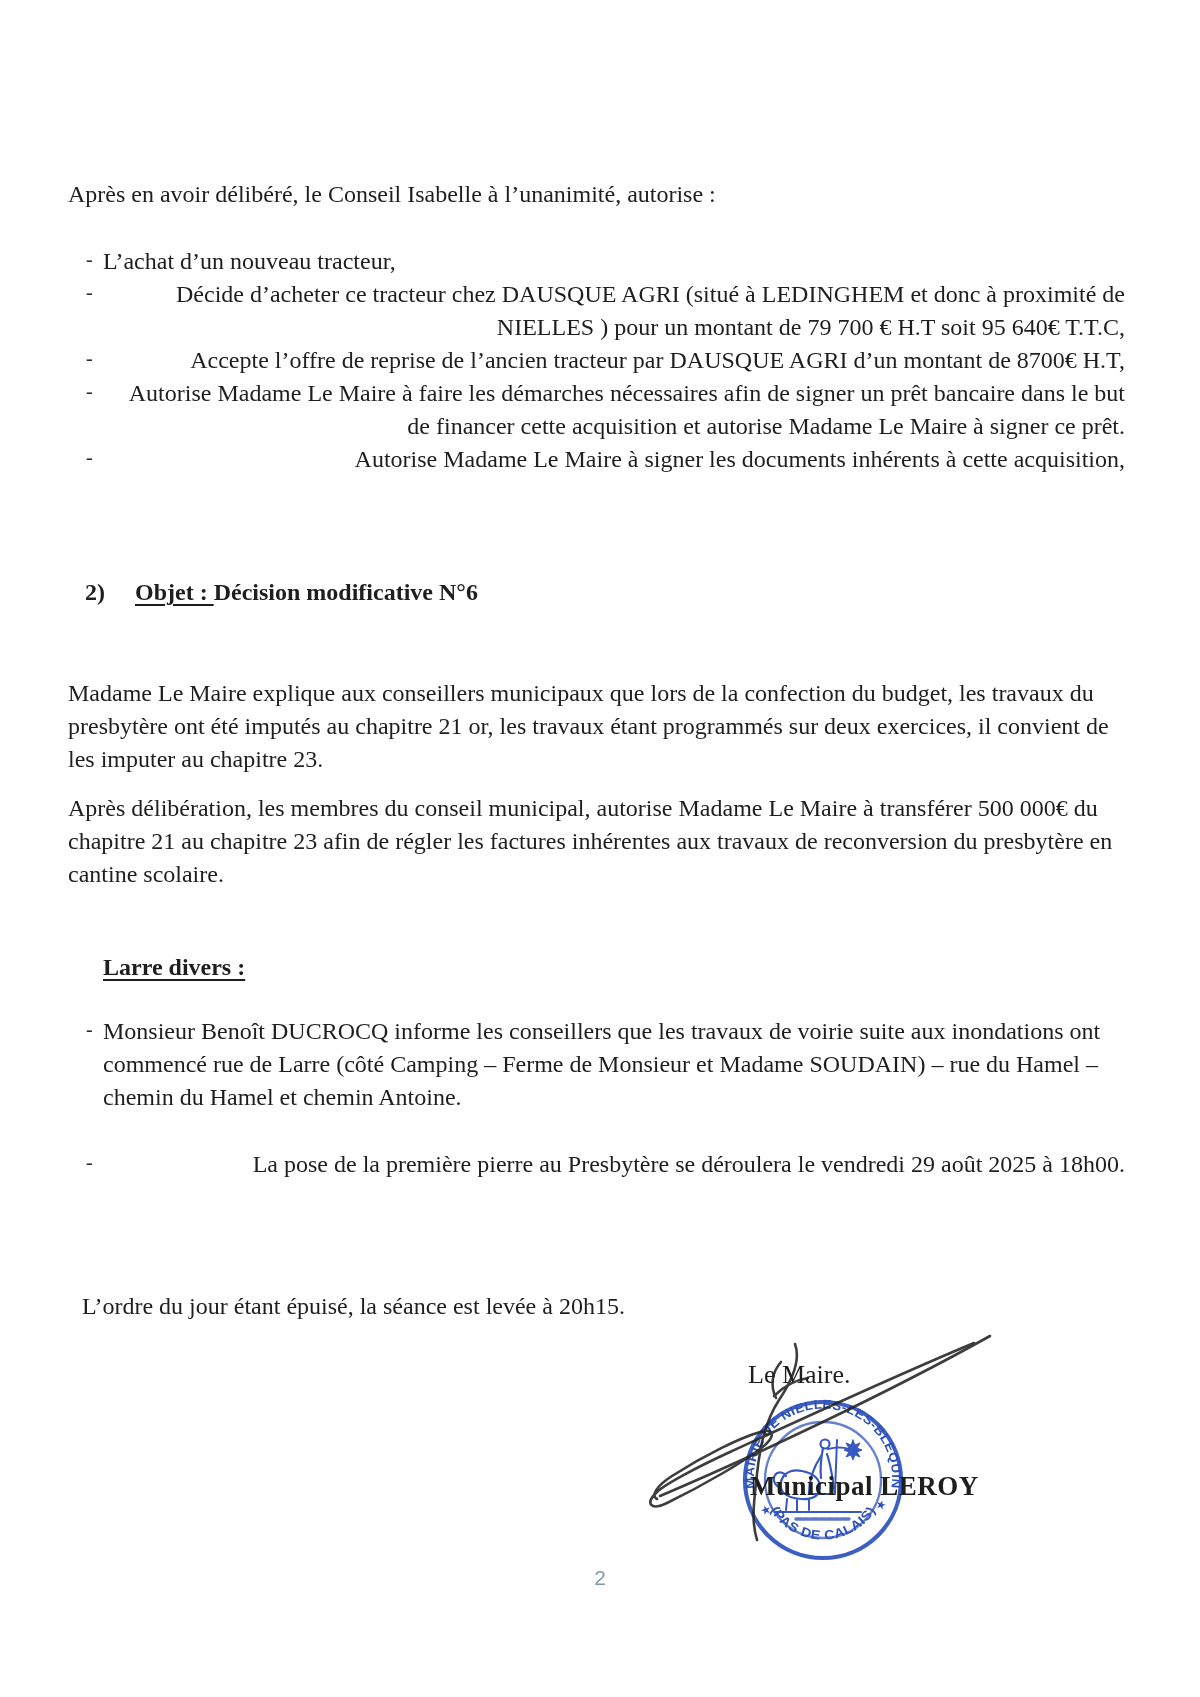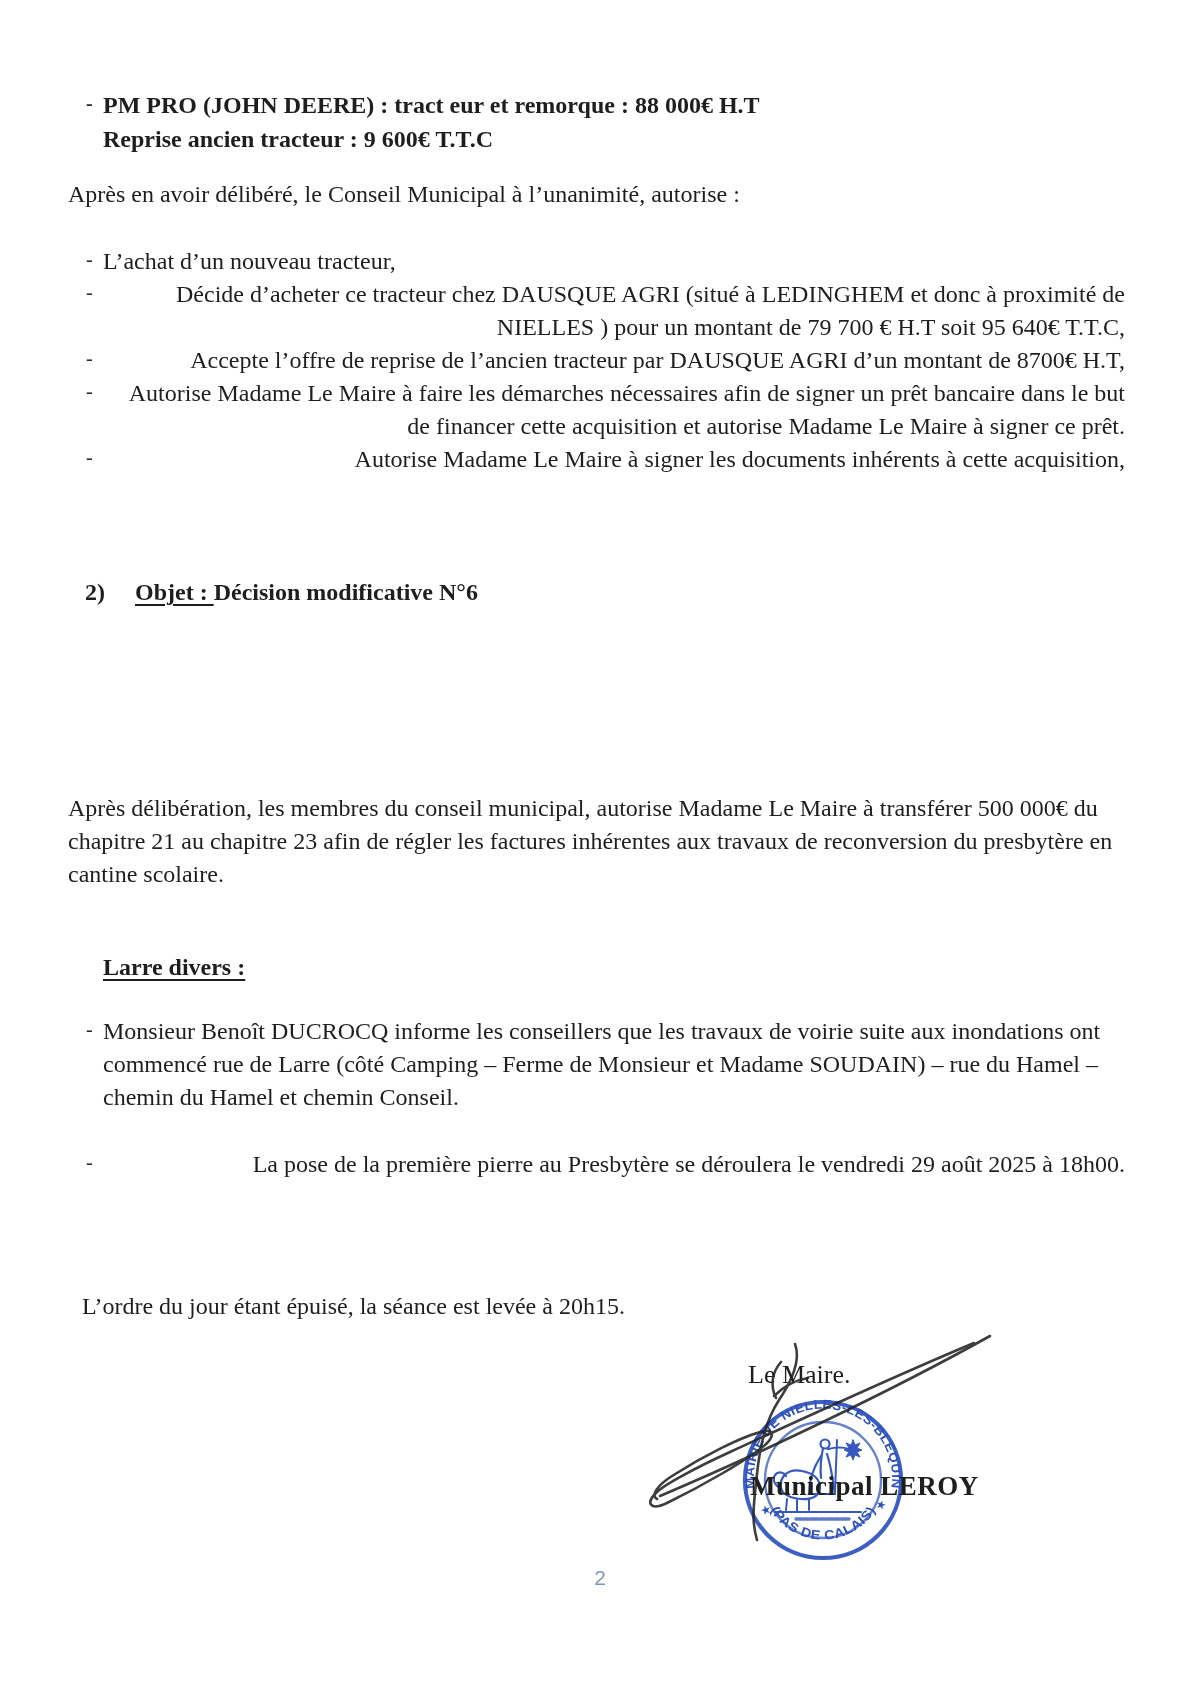--- a/index.html
+++ b/index.html
@@ -30,50 +30,45 @@
     width:1200px;text-align:center;
     font-family:"Liberation Sans","DejaVu Sans",sans-serif;
     font-size:21px;color:#8097ae;
   }
 </style>
 </head>
 <body>
 
 <div id="doc">
 
-  <div class="abs body-text bold" style="left:85px;top:88px;width:1010px;line-height:34px;">
-    <div class="li">
-      <div>PM PRO (JOHN DEERE) : tract eur et remorque : 88 000€ H.T</div>
-      <div>Reprise ancien tracteur : 9 600€ T.T.C</div>
-    </div>
-  </div>
 
-  <p class="abs body-text" style="left:68px;top:178px;width:1066px;margin:0;">Après en avoir délibéré, le Conseil Municipal à l’unanimité, autorise :</p>
+  <p class="abs body-text" style="left:68px;top:178px;width:1066px;margin:0;">Après en avoir délibéré, le Conseil Isabelle à l’unanimité, autorise :</p>
 
   <div class="abs body-text" style="left:85px;top:245px;width:1040px;">
     <div class="li">L’achat d’un nouveau tracteur,</div>
     <div class="li">Décide d’acheter ce tracteur chez DAUSQUE AGRI (situé à LEDINGHEM et donc à proximité de NIELLES ) pour un montant de 79 700 € H.T soit 95 640€ T.T.C,</div>
     <div class="li">Accepte l’offre de reprise de l’ancien tracteur par DAUSQUE AGRI d’un montant de 8700€ H.T,</div>
     <div class="li">Autorise Madame Le Maire à faire les démarches nécessaires afin de signer un prêt bancaire dans le but de financer cette acquisition et autorise Madame Le Maire à signer ce prêt.</div>
     <div class="li">Autorise Madame Le Maire à signer les documents inhérents à cette acquisition,</div>
   </div>
 
   <div class="abs body-text bold" style="left:85px;top:576px;">
     <span>2)</span>
     <span class="u" style="margin-left:24px;">Objet : </span><span>Décision modificative N°6</span>
   </div>
 
 
+  <p class="abs body-text" style="left:68px;top:677px;width:1066px;margin:0;">Madame Le Maire explique aux conseillers municipaux que lors de la confection du budget, les travaux du presbytère ont été imputés au chapitre 21 or, les travaux étant programmés sur deux exercices, il convient de les imputer au chapitre 23.</p>
 
   <p class="abs body-text" style="left:68px;top:792px;width:1052px;margin:0;">Après délibération, les membres du conseil municipal, autorise Madame Le Maire à transférer 500 000€ du chapitre 21 au chapitre 23 afin de régler les factures inhérentes aux travaux de reconversion du presbytère en cantine scolaire.</p>
 
   <div class="abs body-text bold u" style="left:103px;top:951px;">Larre divers :</div>
 
   <div class="abs body-text" style="left:85px;top:1015px;width:1040px;">
-    <div class="li divers-li">Monsieur Benoît DUCROCQ informe les conseillers que les travaux de voirie suite aux inondations ont commencé rue de Larre (côté Camping – Ferme de Monsieur et Madame SOUDAIN) – rue du Hamel – chemin du Hamel et chemin Conseil.</div>
+    <div class="li divers-li">Monsieur Benoît DUCROCQ informe les conseillers que les travaux de voirie suite aux inondations ont commencé rue de Larre (côté Camping – Ferme de Monsieur et Madame SOUDAIN) – rue du Hamel – chemin du Hamel et chemin Antoine.</div>
     <div class="li divers-li">La pose de la première pierre au Presbytère se déroulera le vendredi 29 août 2025 à 18h00.</div>
   </div>
 
   <p class="abs body-text" style="left:68px;top:1276px;width:1066px;margin:14px;">L’ordre du jour étant épuisé, la séance est levée à 20h15.</p>
 
   <div class="abs sig-title" style="left:748px;top:1360px;">Le Maire.</div>
 
   <svg class="abs" style="left:739px;top:1398px;" width="168" height="164" viewBox="0 0 168 164" aria-hidden="true">
     <g fill="none" stroke="#2d50bd">
       <circle cx="84" cy="82" r="78" stroke-width="4.2" opacity="0.92"></circle>

